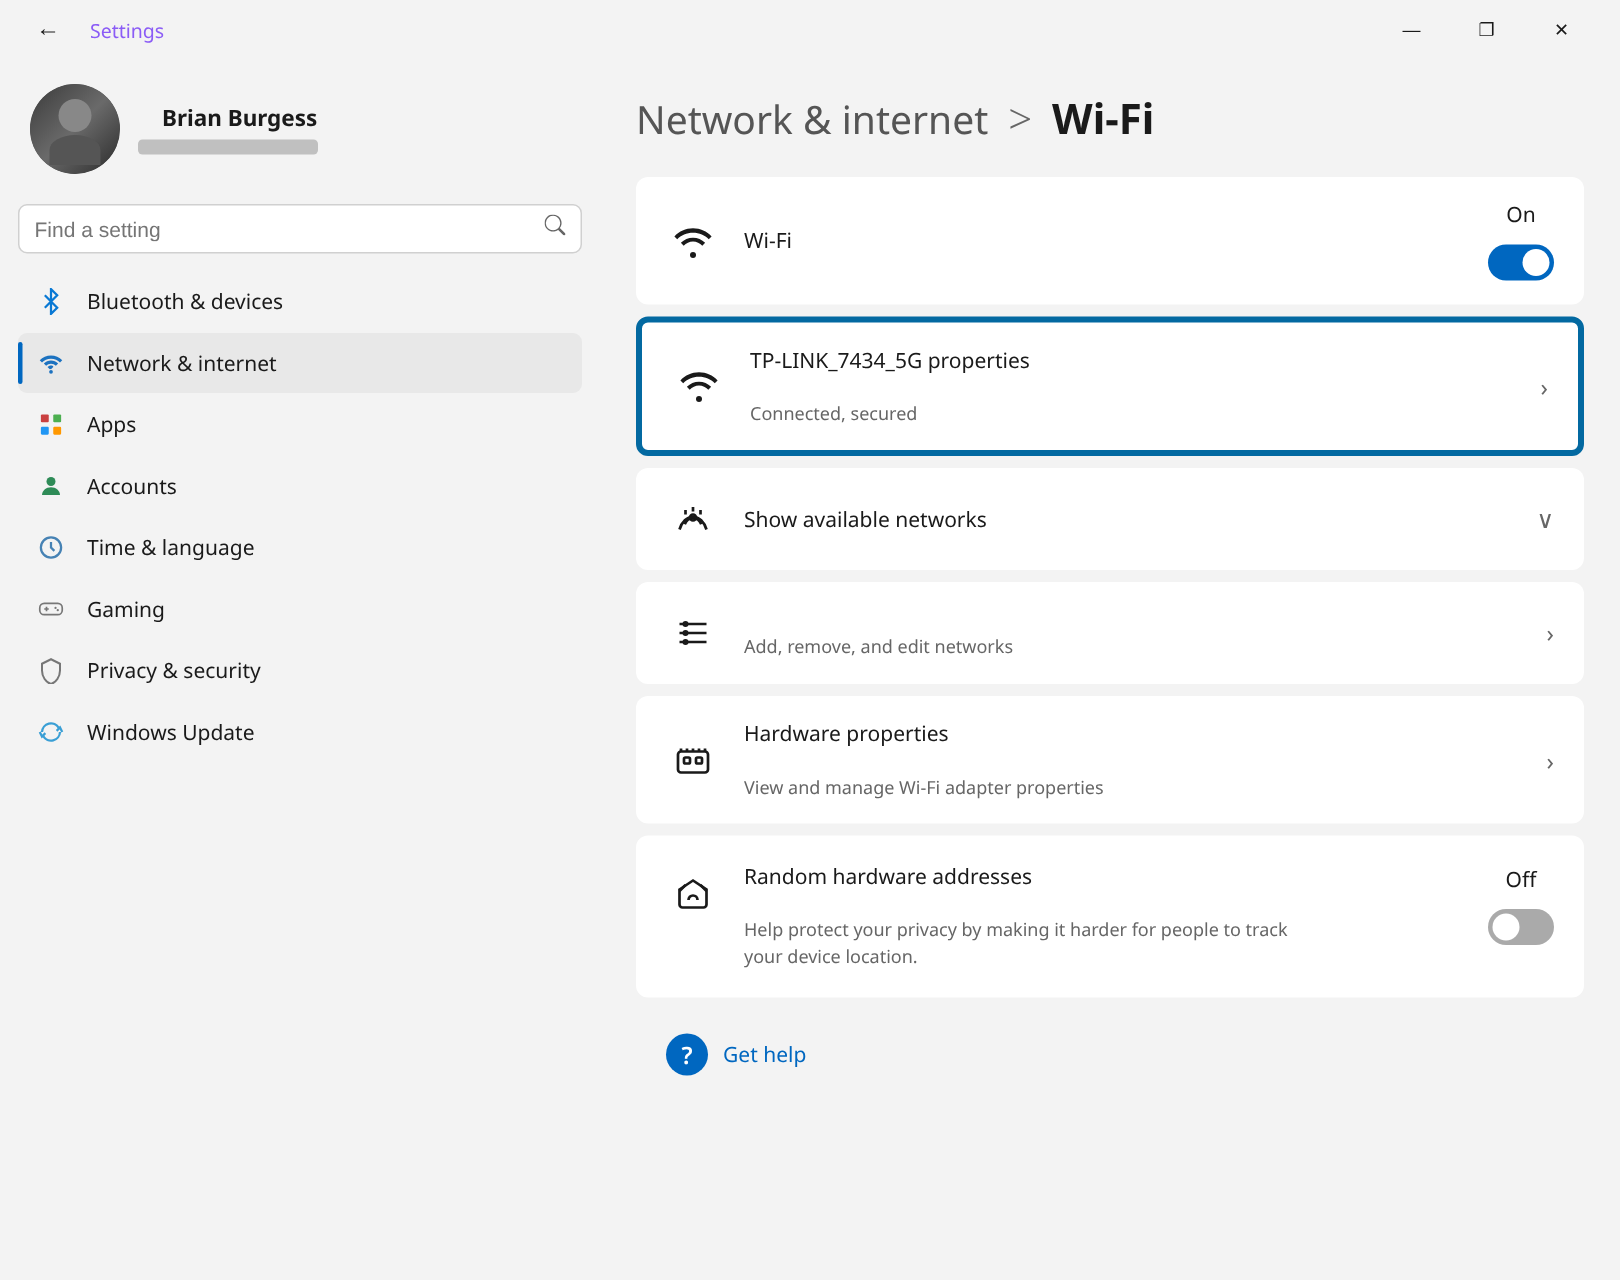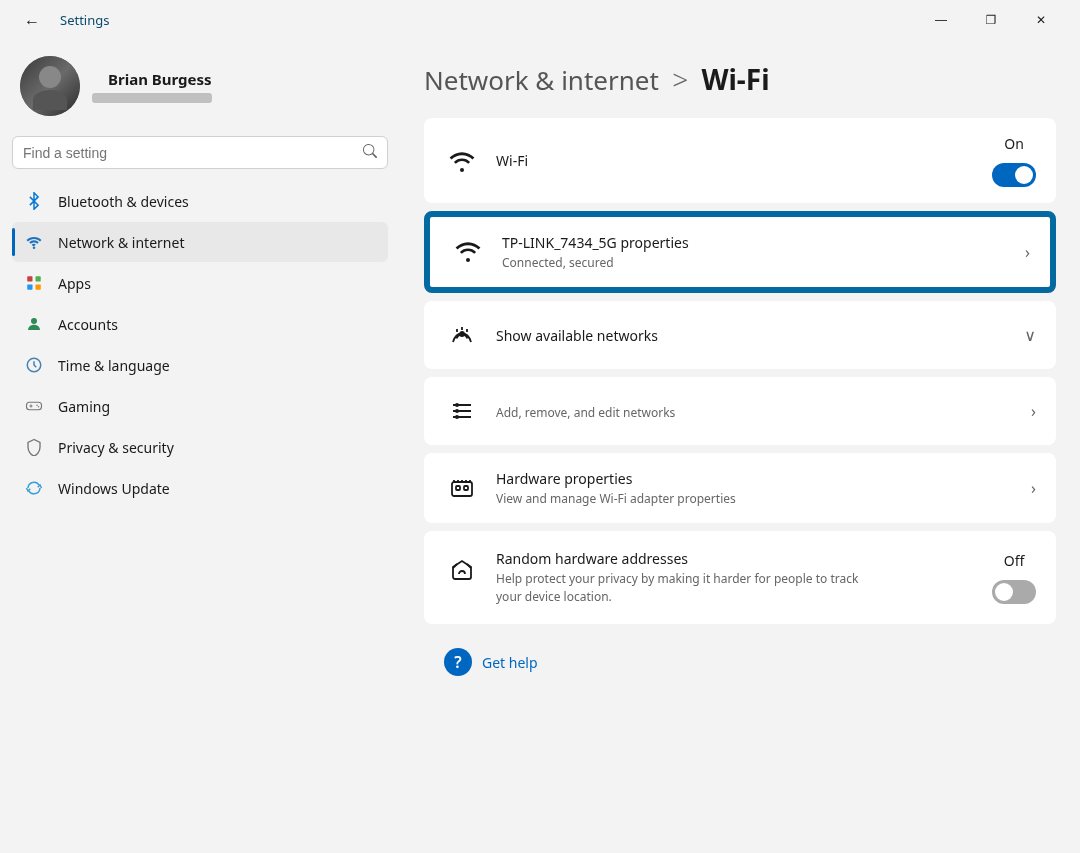--- a/index.html
+++ b/index.html
@@ -21,21 +21,21 @@
       background: #f3f3f3;
       height: 40px;
     }
     .titlebar-left {
       display: flex;
       align-items: center;
       gap: 12px;
     }
     .titlebar-title {
       font-size: 13px;
-      color: #0c4a6e;
+      color: #8b5cf6;
     }
     .titlebar-controls {
       display: flex;
       gap: 4px;
     }
     .titlebar-btn {
       width: 46px;
       height: 32px;
       border: none;
       background: transparent;
@@ -248,21 +248,21 @@
       flex: 1;
     }
     .row-title {
       font-size: 14px;
       font-weight: 400;
       color: #1a1a1a;
     }
     .row-subtitle {
       font-size: 12px;
       color: #666;
-      margin-top: 2px;
+      margin-top: 17px;
     }
 
     .row-action {
       display: flex;
       align-items: center;
       gap: 10px;
       flex-shrink: 0;
       flex-direction: column;
     }
 
@@ -306,21 +306,21 @@
       font-size: 16px;
       color: #666;
     }
     .chevron-down {
       font-size: 16px;
       color: #666;
     }
 
     
     .card-highlighted {
-      border: 6px solid #0369a1;
+      border: 4px solid #0369a1;
       border-radius: 8px;
       margin-bottom: 8px;
       background: white;
       overflow: hidden;
     }
 
     
     .get-help {
       display: flex;
       align-items: center;

